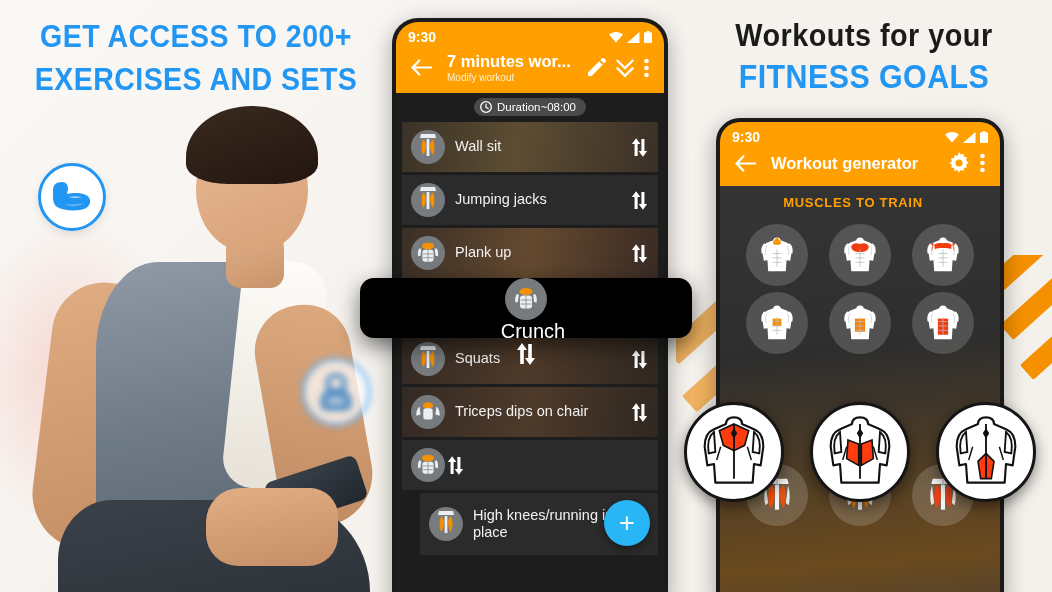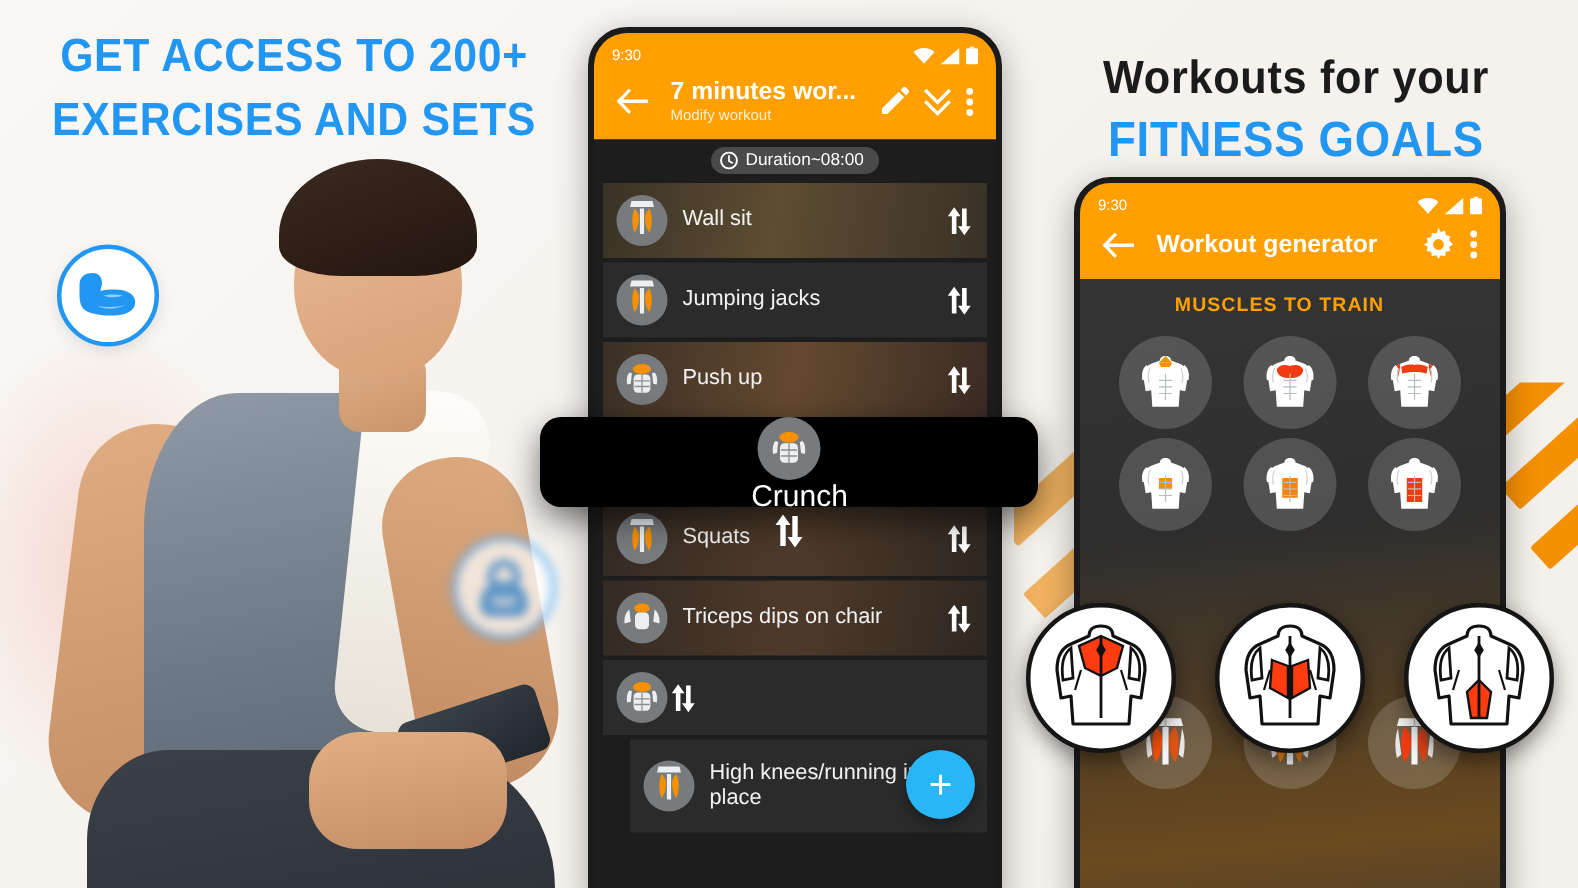--- a/index.html
+++ b/index.html
@@ -113,21 +113,20 @@
     text-align: center;
     color: #2196f3;
     font-size: 31px; line-height: 1.38;
     text-transform: uppercase;
     transform: scaleX(.92);
   }
   #headline-right {
     left: 676px; top: 16px; width: 376px;
     text-align: center;
     line-height: 1.28;
-    margin-top: 16px;
   }
   #headline-right .l1 {
     display: block; color: #1b1b1b;
     font-size: 31px; font-weight: bold; transform: scaleX(.93);
   }
   #headline-right .l2 {
     display: block; color: #2196f3;
     font-size: 33px; font-weight: bold;
     text-transform: uppercase; letter-spacing: .5px;
     transform: scaleX(.92);
@@ -178,21 +177,21 @@
   }
 
   
   .statusbar {
     height: 30px;
     background: #ffa000;
     display: flex; align-items: center; justify-content: space-between;
     padding: 0 12px;
     color: #fff;
   }
-  .statusbar .clock { font-size: 10px; font-weight: normal; }
+  .statusbar .clock { font-size: 14px; font-weight: bold; }
   .statusbar .sysicons { display: flex; align-items: center; gap: 4px; }
 
   
   .appbar {
     background: #ffa000;
     display: flex; align-items: center;
     padding: 0 10px 10px 10px;
     color: #fff;
   }
   .appbar .titles { flex: 1; margin-left: 10px; min-width: 0; }
@@ -461,21 +460,21 @@
           </div>
           <div class="ex-row warm2">
             <span class="thumb">
               <svg width="28" height="28" viewBox="0 0 30 30">
                 <ellipse cx="15" cy="7.5" rx="6.5" ry="3.6" fill="#f59000"></ellipse>
                 <rect x="9" y="11.5" width="12" height="13" rx="3" fill="#eceff1"></rect>
                 <path d="M15 11.5v13M9.6 16h10.8M9.6 20h10.8" stroke="#8a8f93" stroke-width=".9"></path>
                 <path d="M6 10c-1.6 1.6-2.2 5-1.6 8.6L7 18l.8-7.4zM24 10c1.6 1.6 2.2 5 1.6 8.6L23 18l-.8-7.4z" fill="#eceff1"></path>
               </svg>
             </span>
-            <span class="label">Push up</span>
+            <span class="label">Plank up</span>
             <span class="drag">
               <svg width="17" height="19" viewBox="0 0 20 22" aria-hidden="true">
                 <path fill="#fff" d="M6 0 1 7h3.2v14H7.8V7H11zM14 22l5-7h-3.2V1h-3.6v14H9z"></path>
               </svg>
             </span>
           </div>
           <div class="ex-row">
             <span class="thumb">
               <svg width="26" height="28" viewBox="0 0 26 28">
                 <path fill="#eceff1" d="M6 1h14l1 4H5z"></path>

